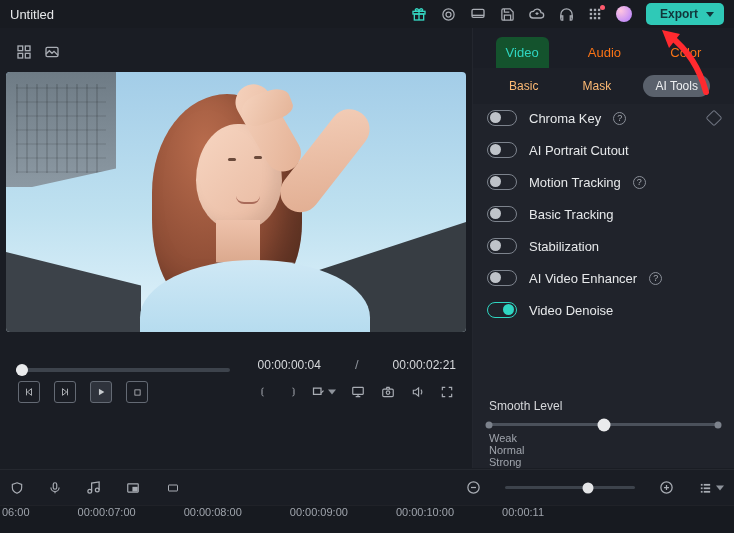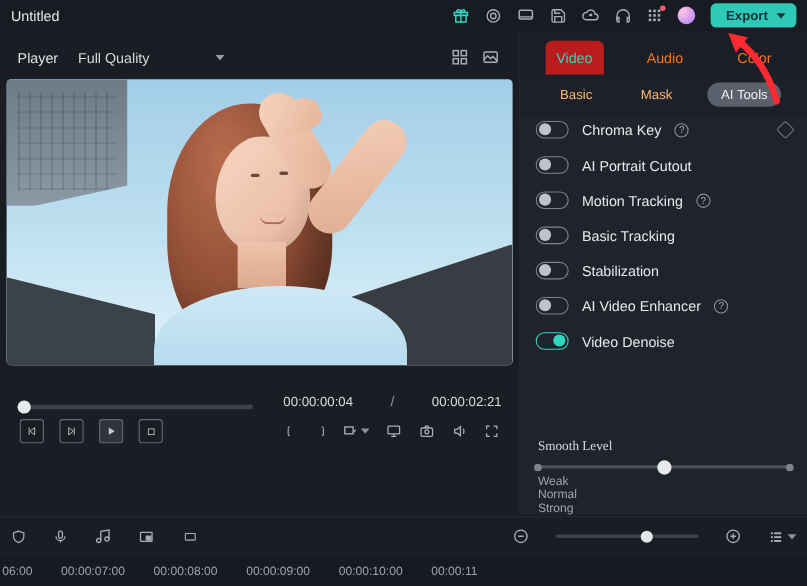--- a/index.html
+++ b/index.html
@@ -52,41 +52,41 @@
 .controls { display: flex; align-items: center; justify-content: space-between; padding: 0 12px; height: 40px; }
 .ctl-left, .ctl-right { display: flex; align-items: center; gap: 14px; }
 .ctl-btn { width: 22px; height: 22px; border: 1px solid #646a74; border-radius: 3px; display: inline-flex; align-items: center; justify-content: center; color: #c7cace; }
 .ctl-play { background: #2f333c; }
 
 .bottom-strip { position: absolute; left: 0; bottom: 0; width: 734px; }
 .tool-row { height: 36px; display: flex; align-items: center; gap: 24px; padding: 0 10px; background: #1a1d24; border-top: 1px solid rgba(255,255,255,0.05); }
 .tool-row .spacer { flex: 1; }
 .zoom-track { width: 130px; height: 3px; background: #3d434c; border-radius: 2px; position: relative; }
 .zoom-track .zthumb { position: absolute; left: 64%; top: 50%; transform: translate(-50%,-50%); width: 11px; height: 11px; border-radius: 50%; background: #e4e5e7; }
-.timeline { height: 28px; display: flex; align-items: center; gap: 26px; padding: 0 2px; background: #171a20; border-top: 1px solid rgba(255,255,255,0.04); font-size: 11px; color: #9fa4ac; overflow: hidden; }
+.timeline { height: 28px; display: flex; align-items: flex-start; gap: 48px; padding: 0 2px; background: #171a20; border-top: 1px solid rgba(255,255,255,0.04); font-size: 11px; color: #9fa4ac; overflow: hidden; }
 
 .tabs-primary { display: flex; height: 40px; align-items: flex-end; justify-content: space-around; padding: 0 8px; }
 .tab-p { padding: 8px 10px; color: #f97316; cursor: pointer; font-size: 13px; }
-.tab-p.active { background: #b91c1c; color: #2fd5c1; border-radius: 6px 6px 0 0; }
+.tab-p.active { background: #14532d; color: #2fd5c1; border-radius: 6px 6px 0 0; }
 .tabs-sec { display: flex; height: 36px; align-items: center; justify-content: space-around; padding: 0 14px; background: #1d2028; }
 .tab-s { color: #fdba74; font-size: 12px; padding: 4px 12px; cursor: pointer; }
 .tab-s.active { background: #5a616c; border-radius: 12px; color: #eef0f2; }
 
 .ai-list { padding: 6px 14px 0 14px; display: flex; flex-direction: column; gap: 16px; background: #20232b; flex: 1; }
 .ai-row { display: flex; align-items: center; gap: 12px; }
 .toggle { width: 30px; height: 16px; border: 1.5px solid #7d838d; border-radius: 10px; position: relative; cursor: pointer; flex-shrink: 0; }
 .toggle .knob { position: absolute; left: 2px; top: 1px; width: 11px; height: 11px; border-radius: 50%; background: #bfc3c9; }
 .toggle.on { border-color: #2fd5c1; }
 .toggle.on .knob { left: auto; right: 2px; background: #2fd5c1; }
 .ai-label { color: #e6e8ea; font-size: 13px; }
 .help { width: 13px; height: 13px; border: 1px solid #8a8f98; border-radius: 50%; font-size: 9px; display: inline-flex; align-items: center; justify-content: center; color: #a7abb2; }
 .diamond { margin-left: auto; width: 12px; height: 12px; border: 1.5px solid #6e7480; transform: rotate(45deg); border-radius: 2px; }
 
 .smooth-block { padding: 8px 16px 0 16px; background: #20232b; }
-.smooth-title { color: #d6d8db; font-size: 12px; margin-bottom: 8px; font-family: Liberation Serif, serif; }
+.smooth-title { color: #d6d8db; font-size: 12px; margin-bottom: 8px; }
 .smooth-track { height: 3px; background: #4b515b; border-radius: 2px; position: relative; margin: 10px 0 6px 0; }
 .smooth-track .dot { position: absolute; top: 50%; transform: translate(-50%,-50%); width: 7px; height: 7px; border-radius: 50%; background: #7c828c; }
 .smooth-track .sthumb { position: absolute; left: 50%; top: 50%; transform: translate(-50%,-50%); width: 13px; height: 13px; border-radius: 50%; background: #e9eaec; }
 .smooth-labels { display: flex; justify-content: space-between; color: #9fa4ac; font-size: 11px; flex-direction: column; }
 
 .arrow-annotation { position: absolute; top: 26px; right: 16px; width: 60px; height: 72px; pointer-events: none; }
 
 svg { display: block; }
 </style>
 </head>
@@ -150,27 +150,20 @@
         <span>Export</span>
         <span class="chev"></span>
       </button>
   </div>
 </div>
 
 <div class="main">
 
   <div class="left">
     <div class="quality-row">
-      <div class="q-left">
-        <span class="player-lbl">Player</span>
-        <span class="quality-dd">
-            <span>Full Quality</span>
-            <span class="chev"></span>
-          </span>
-      </div>
       <div class="q-right">
         <span class="icon">
             <svg width="16" height="16" viewBox="0 0 24 24" fill="none" stroke="currentColor" stroke-width="2">
               <rect x="3" y="3" width="7" height="7"></rect>
               <rect x="14" y="3" width="7" height="7"></rect>
               <rect x="3" y="14" width="7" height="7"></rect>
               <rect x="14" y="14" width="7" height="7"></rect>
             </svg>
           </span>
         <span class="icon">

